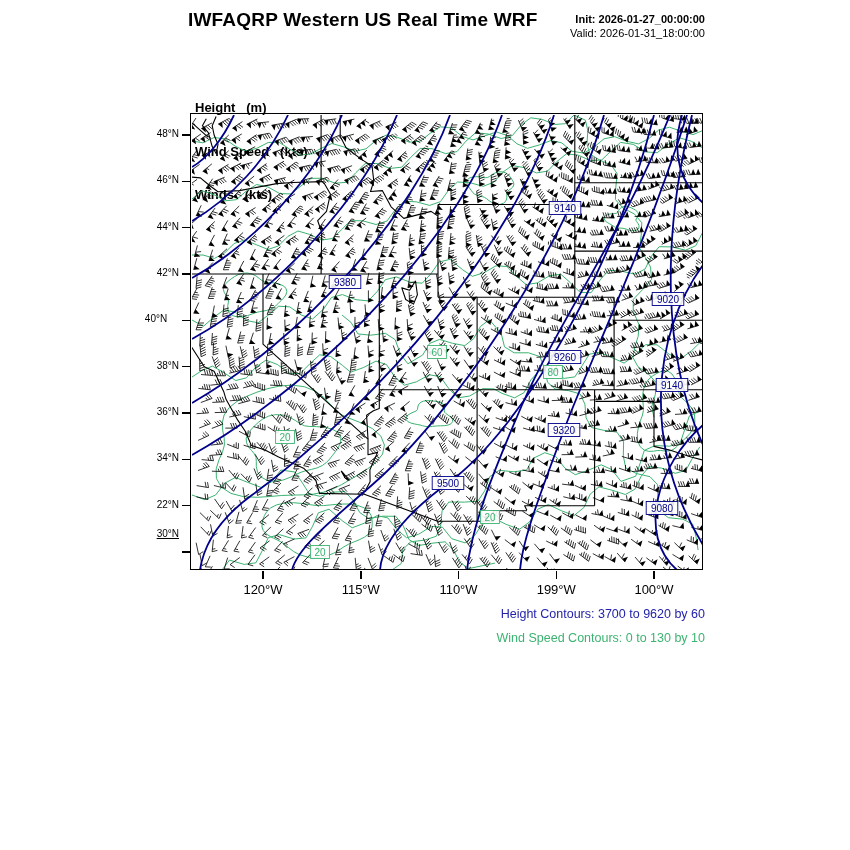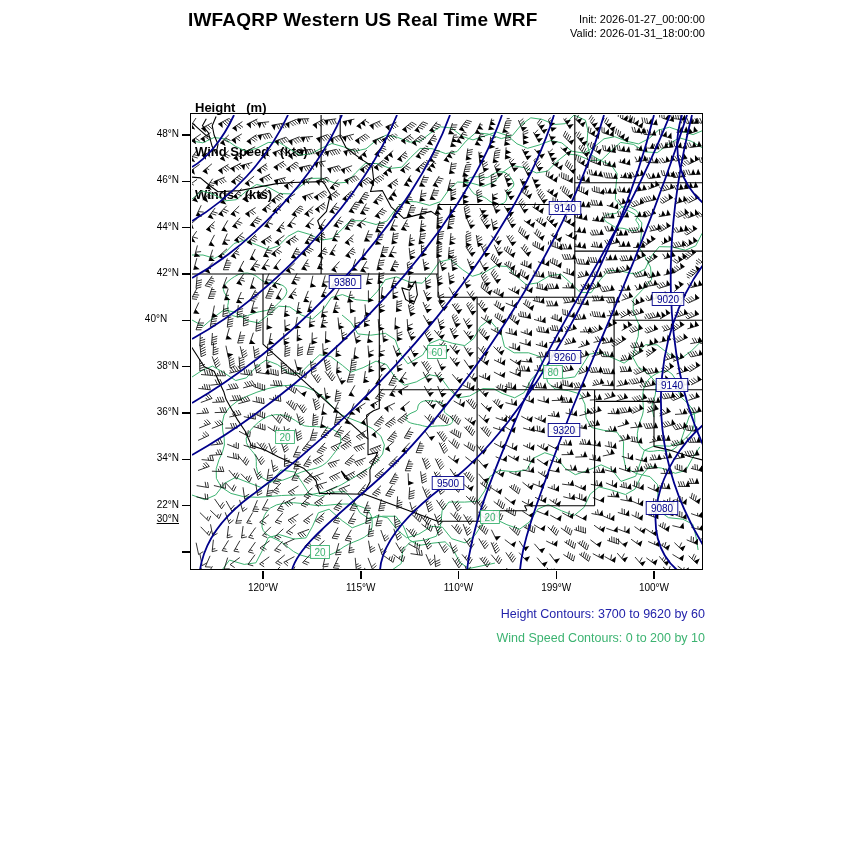--- a/index.html
+++ b/index.html
@@ -1,28 +1,28 @@
 <!DOCTYPE html>
 <html><head>
 <meta charset="utf-8">
 <style>
   html,body{margin:0;padding:0;background:#fff;}
   .page{position:relative;width:850px;height:729px;background:#fff;overflow:hidden;
         font-family:"Liberation Sans","DejaVu Sans",sans-serif;color:#000;}
   .title{position:absolute;left:188px;top:9px;font-size:19px;font-weight:bold;letter-spacing:.2px;}
   .initvalid{position:absolute;right:145px;top:12px;text-align:right;font-size:11px;line-height:14px;}
-  .init-line{font-weight:normal;}
+  .init-line{font-weight:bold;}
   .valid-line{font-weight:normal;}
   .legend{position:absolute;left:195px;top:72px;font-size:13px;line-height:14.5px;white-space:pre;font-weight:bold;}
   .map-wrap{position:absolute;left:192px;top:115px;width:511px;height:455px;}
   .map-frame{position:absolute;left:190px;top:113px;width:511px;height:455px;border:1.7px solid #000;pointer-events:none;}
   .ytick{position:absolute;height:1.5px;background:#000;width:9px;left:182px;}
   .xtick{position:absolute;width:1.5px;background:#000;height:8px;top:571px;}
   .ylab{position:absolute;width:46px;text-align:right;font-size:10px;left:133px;}
-  .xlab{position:absolute;width:64px;text-align:center;font-size:10px;top:582px;}
+  .xlab{position:absolute;width:64px;text-align:center;font-size:13px;top:582px;}
   .contour-note{position:absolute;right:145px;text-align:right;font-size:12.5px;font-weight:500;}
   .footer{position:absolute;left:192px;top:810px;font-size:11px;line-height:14px;}
   svg{display:block;}
 </style>
 </head>
 <body>
 
 <div class="page">
   <div class="title">IWFAQRP Western US Real Time WRF</div>
 
@@ -185,29 +185,29 @@
       <div class="ylab" style="top: 313.328px; text-align: center;">40°N</div>
       <div class="ytick" style="top: 365.91px;"></div>
       <div class="ylab" style="top: 359.66px;">38°N</div>
       <div class="ytick" style="top: 412.242px;"></div>
       <div class="ylab" style="top: 405.992px;">36°N</div>
       <div class="ytick" style="top: 458.574px;"></div>
       <div class="ylab" style="top: 452.324px;">34°N</div>
       <div class="ytick" style="top: 504.906px;"></div>
       <div class="ylab" style="top: 498.656px;">22°N</div>
       <div class="ytick" style="top: 551.238px;"></div>
-      <div class="ylab" style="top: 513px; text-decoration: underline;">30°N</div>
+      <div class="ylab" style="top: 528px; text-decoration: underline;">30°N</div>
       <div class="xtick" style="left: 262.25px;"></div>
       <div class="xlab" style="left: 231px;">120°W</div>
       <div class="xtick" style="left: 360px;"></div>
       <div class="xlab" style="left: 328.75px;">115°W</div>
       <div class="xtick" style="left: 457.75px;"></div>
       <div class="xlab" style="left: 426.5px;">110°W</div>
       <div class="xtick" style="left: 555.5px;"></div>
       <div class="xlab" style="left: 524.25px;">199°W</div>
       <div class="xtick" style="left: 653.25px;"></div>
       <div class="xlab" style="left: 622px;">100°W</div>
     </div>
 
   <div class="contour-note" style="top: 607px; color: rgb(34, 34, 170);">Height Contours: 3700 to 9620 by 60</div>
-  <div class="contour-note" style="top: 631px; color: rgb(60, 179, 113);">Wind Speed Contours: 0 to 200 by 10</div>
+  <div class="contour-note" style="top: 631px; color: rgb(60, 179, 113);">Wind Speed Contours: 0 to 130 by 10</div>
 
 </div>
 
 </body></html>

